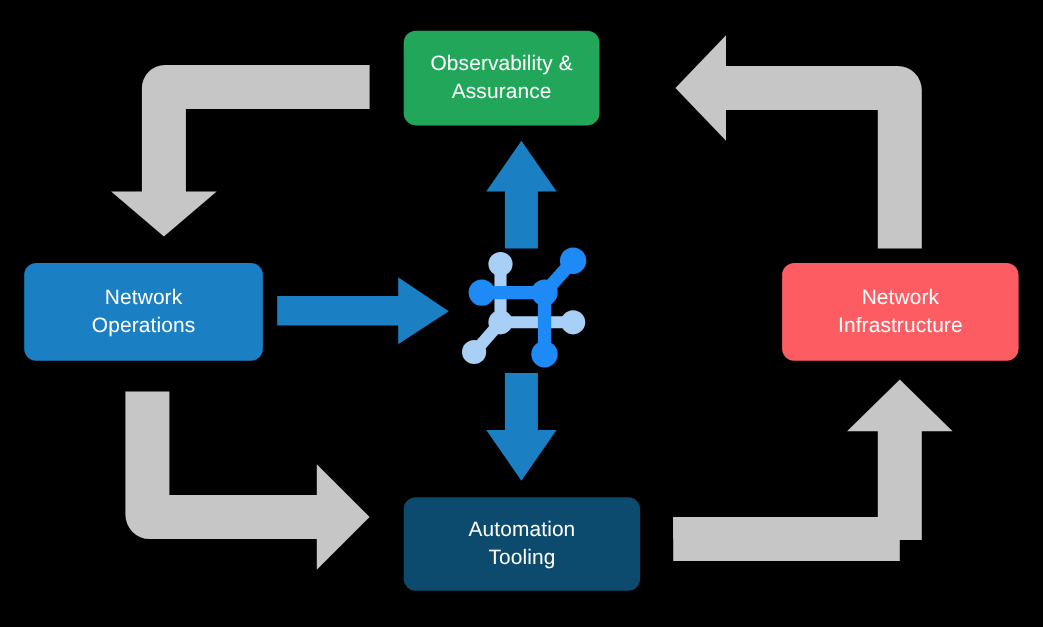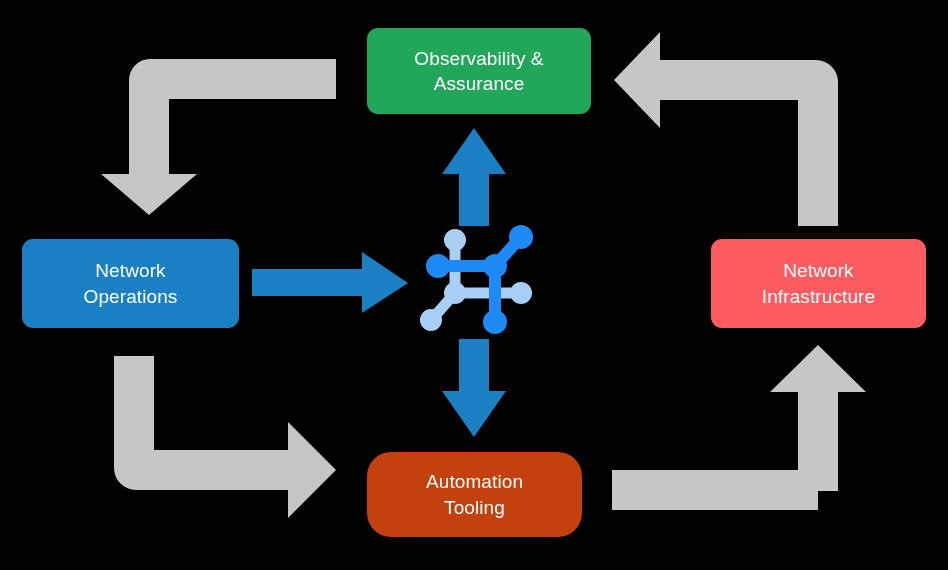--- a/index.html
+++ b/index.html
@@ -29,35 +29,34 @@
     color: #ffffff;
     font-size: 19px;
     line-height: 1.32;
     font-weight: 400;
     letter-spacing: 0.1px;
     user-select: none;
   }
   .box .label { display: block; white-space: pre-line; }
 
   #box-observability {
-    left: 367px; top: 28px; width: 224px; height: 86px;
+    left: 367px; top: 28px; width: 178px; height: 86px;
     background: #22A75A;
   }
   #box-network-operations {
     left: 22px; top: 239px; width: 217px; height: 89px;
     background: #1B7FC4;
   }
   #box-network-infrastructure {
     left: 711px; top: 239px; width: 215px; height: 89px;
     background: #FC5C62;
   }
   #box-automation-tooling {
     left: 367px; top: 452px; width: 215px; height: 85px;
-    background: #c2410c;
-    border-radius: 24px;
+    background: #0c4a6e;
   }
 
   .svg-layer {
     position: absolute;
     left: 0; top: 0;
     width: 948px; height: 570px;
     pointer-events: none;
   }
   .svg-layer * { pointer-events: auto; }
 </style>

